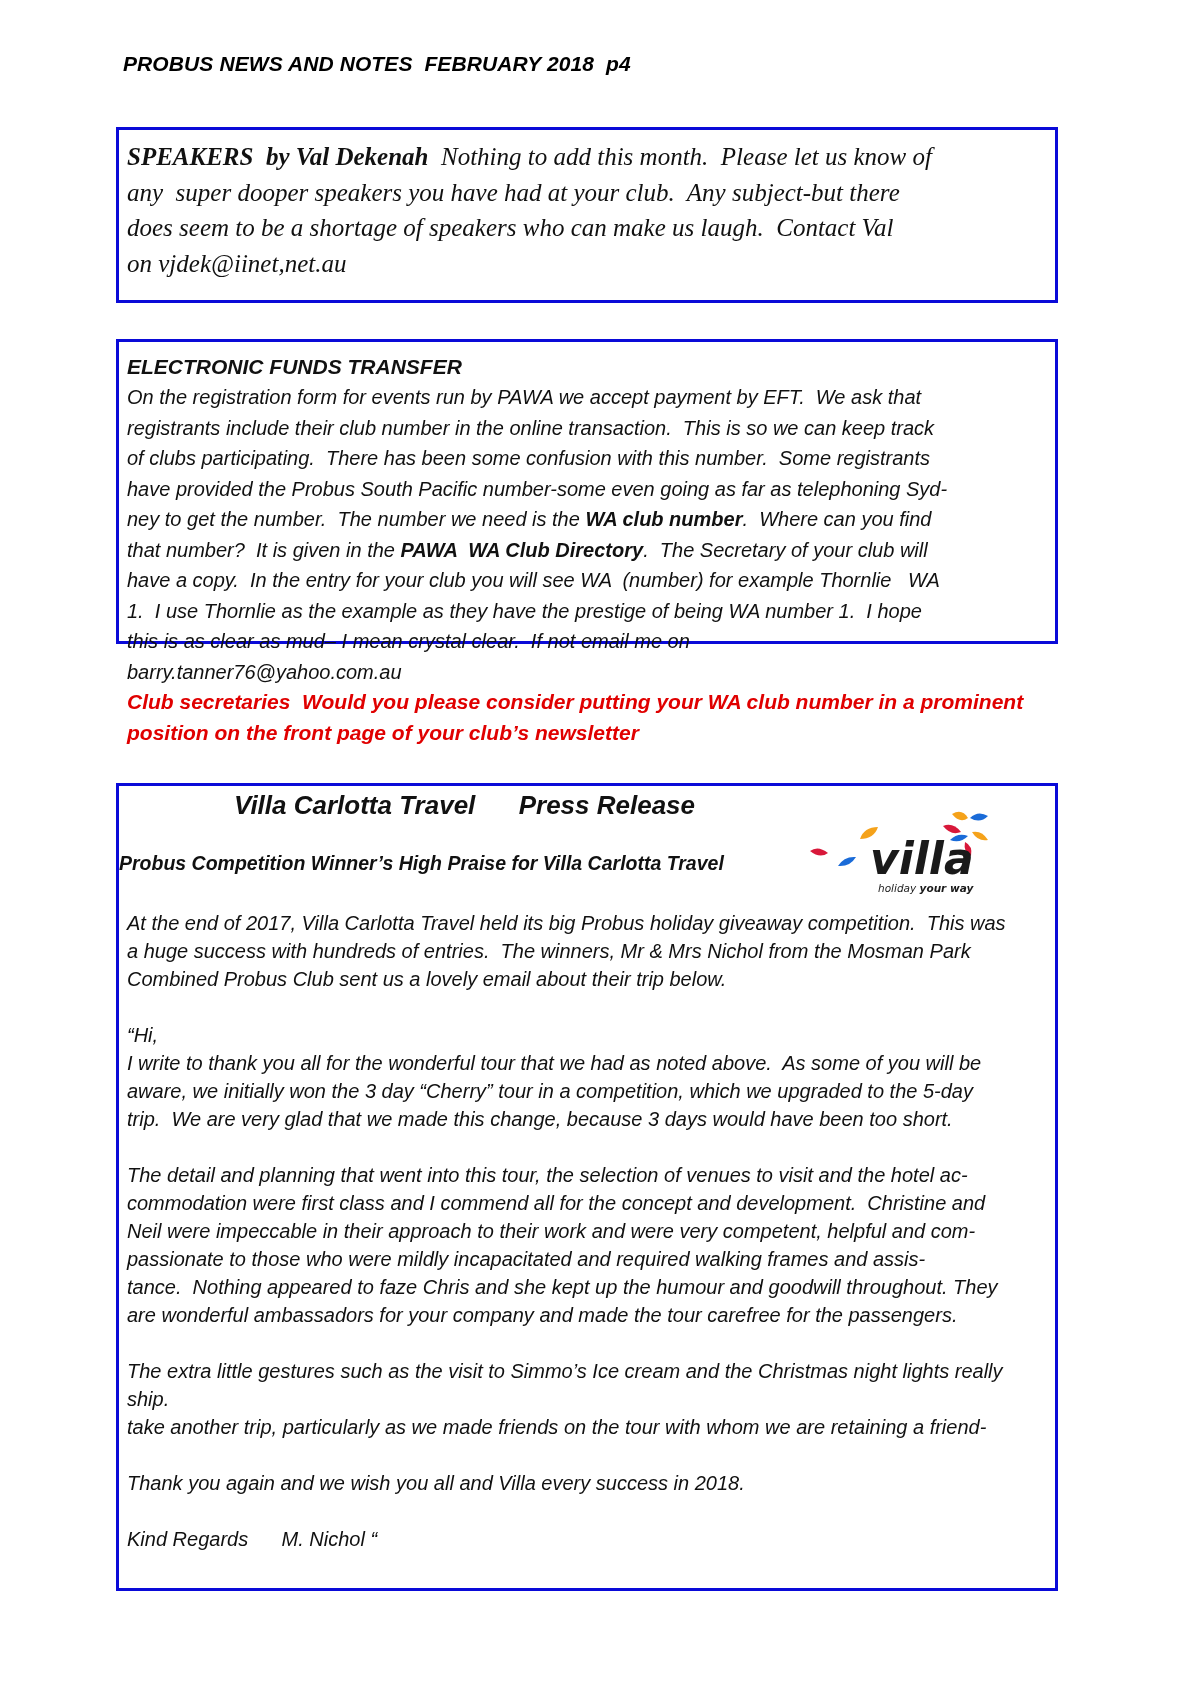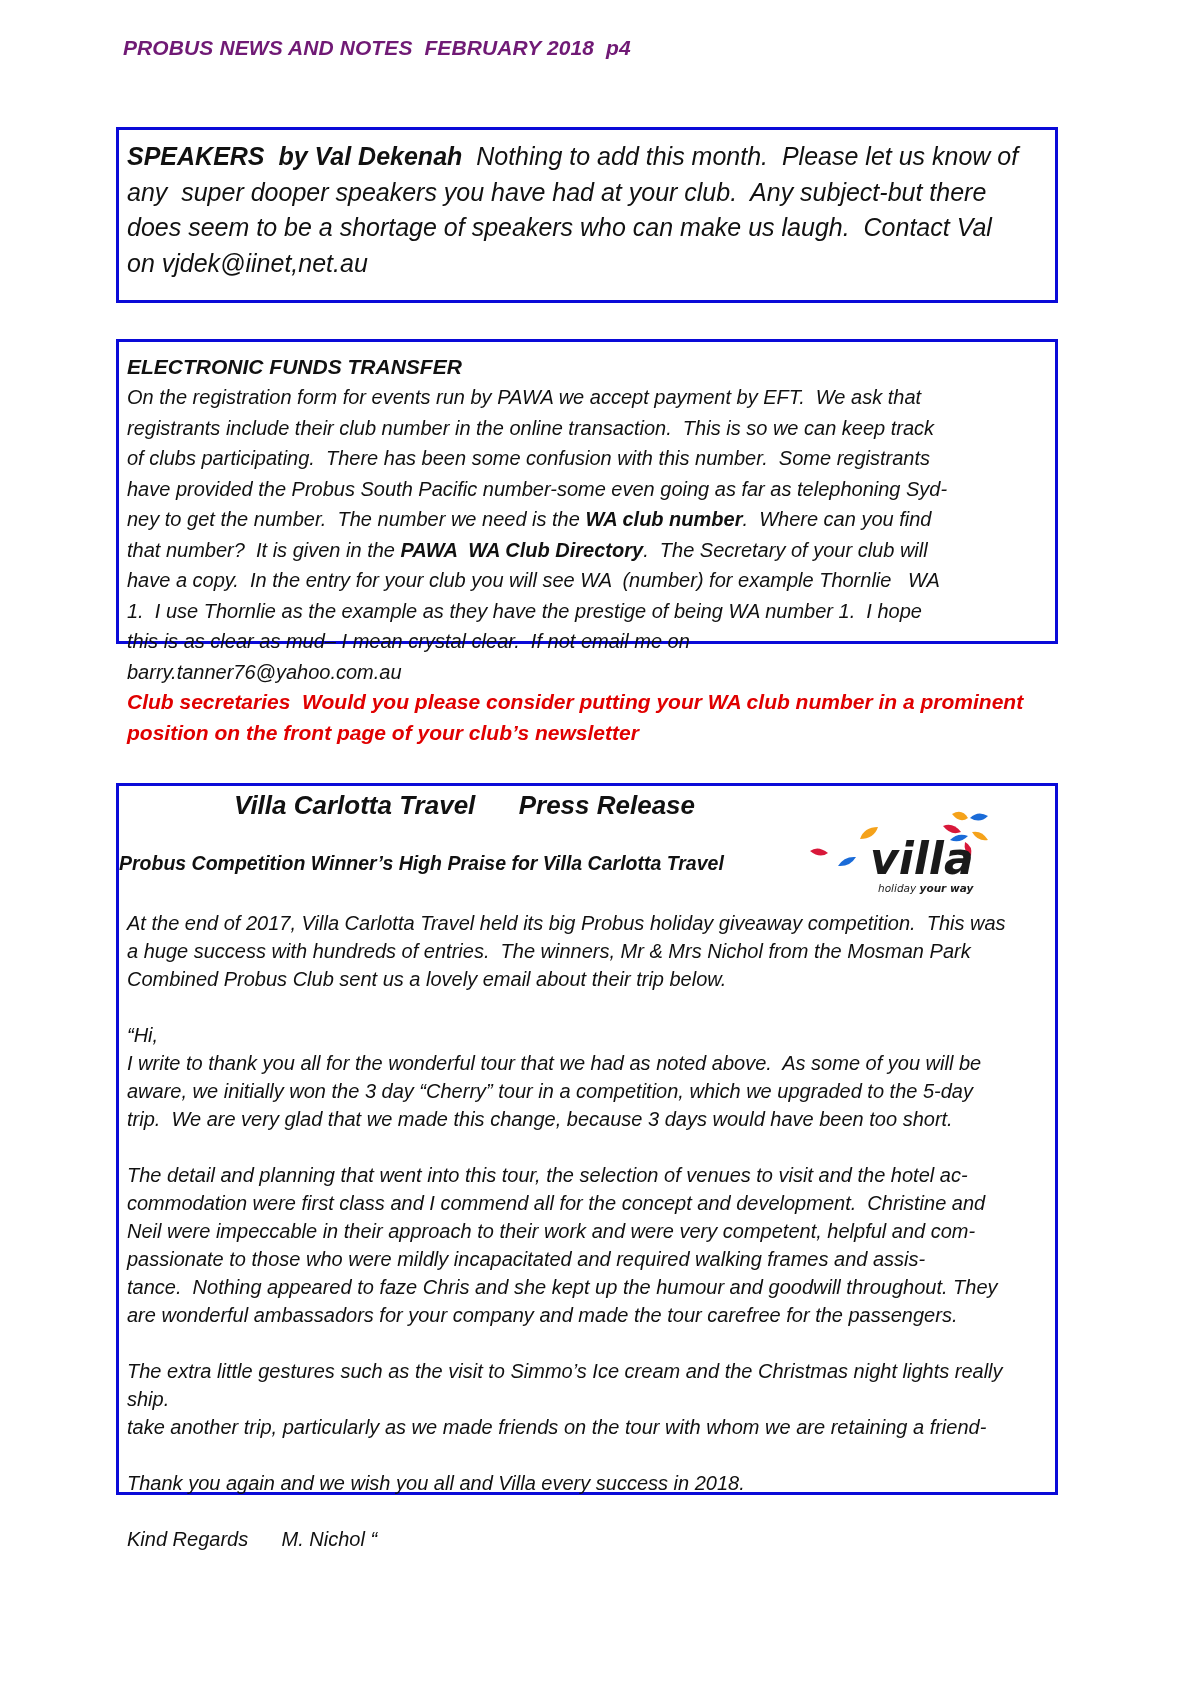--- a/index.html
+++ b/index.html
@@ -2,32 +2,32 @@
 <html><head>
 <meta charset="utf-8">
 <style>
   html, body { margin: 0; padding: 0; background: #ffffff; }
   body {
     width: 1193px; height: 1697px; position: relative; overflow: hidden;
     font-family: "Liberation Sans", "DejaVu Sans", sans-serif;
     color: #111111;
   }
   .page-header {
-    position: absolute; left: 123px; top: 36px;
+    position: absolute; left: 123px; top: 52px;
     font-size: 21px; font-weight: bold; font-style: italic;
-    color: #701a75; letter-spacing: 0.1px; white-space: pre;
+    color: #000000; letter-spacing: 0.1px; white-space: pre;
   }
   .box {
     position: absolute; left: 116px; width: 942px;
     border: 3px solid #0a0ad8; box-sizing: border-box;
     font-style: italic;
   }
-  #box-speakers { top: 127px; height: 176px; padding: 9px 0 0 8px; }
+  #box-speakers { top: 127px; height: 176px; padding: 9px 0 0 8px; font-family: Liberation Serif, serif; }
   #box-eft { top: 339px; height: 305px; padding: 9px 8px 0 8px; }
-  #box-villa { top: 783px; height: 712px; padding: 8px 8px 12px 8px; }
+  #box-villa { top: 783px; height: 808px; padding: 8px 8px 12px 8px; }
 
   .speakers-text { font-size: 25px; line-height: 35.5px; white-space: pre-wrap; }
   .speakers-text b { font-weight: bold; }
 
   .eft-title { font-size: 21px; font-weight: bold; line-height: 31px; }
   .eft-line { font-size: 20px; line-height: 30.5px; white-space: pre; }
   .eft-line b { font-weight: bold; }
   .eft-red { color: #e00000; font-weight: bold; font-size: 21px; line-height: 30.5px; white-space: pre; }
   .villa-title {
     position: absolute; left: 115px; top: 4px;

